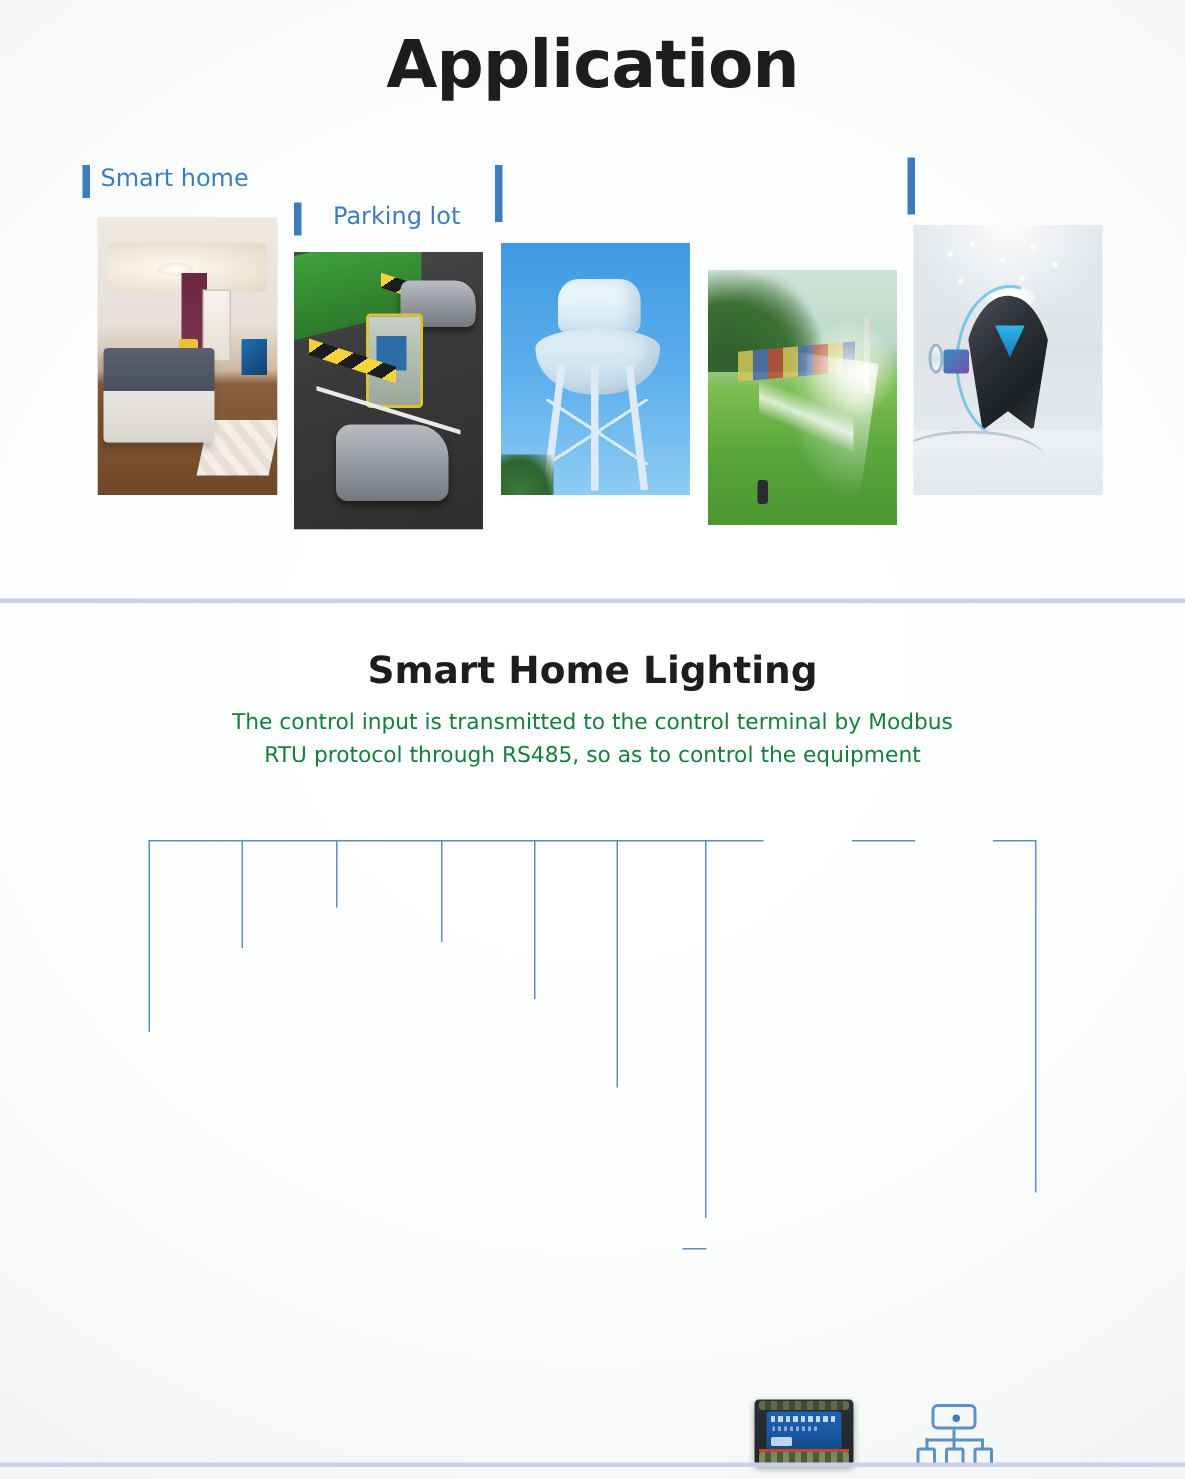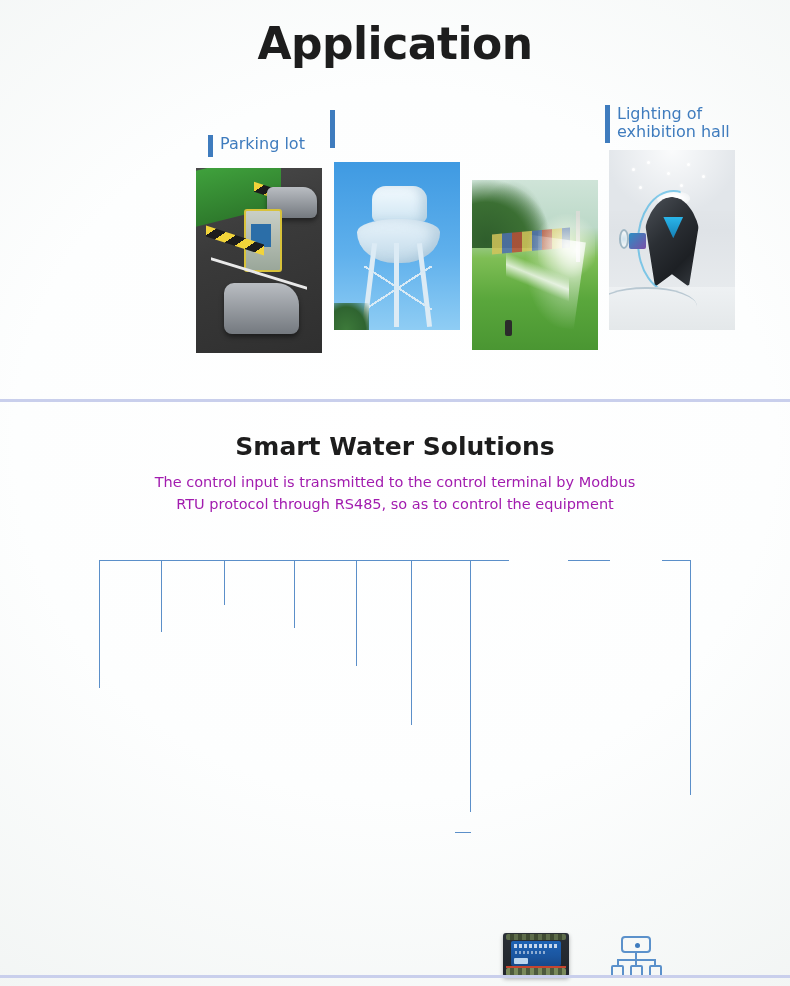--- a/index.html
+++ b/index.html
@@ -162,21 +162,21 @@
   #sol-section { position:absolute; left:0; top:402px; width:790px; height:573px; }
 
   #sol-title {
     position:absolute; left:0; top:30px; width:790px; text-align:center;
     font-family:"DejaVu Sans", sans-serif;
     font-size:25px; font-weight:bold; color:#1d1d1d;
   }
   #sol-sub {
     position:absolute; left:0; top:70px; width:790px; text-align:center;
     font-family:"DejaVu Sans", sans-serif;
-    font-size:14.5px; line-height:1.5; color:#a21caf; white-space:pre-line;
+    font-size:14.5px; line-height:1.5; color:#15803d; white-space:pre-line;
   }
 
   
   .wire { position:absolute; background:#5b8fc9; }
   .wire-h { height:1px; }
   .wire-v { width:1px; }
 
   
   #control-module {
     position:absolute; left:503px; top:531px; width:66px; height:44px;
@@ -207,23 +207,39 @@
   .rs-vert { position:absolute; background:#5b91cb; width:2px; }
   .rs-horz { position:absolute; background:#5b91cb; height:2px; }
 </style>
 </head>
 <body>
 
 <section id="app-section">
 
   <h1 id="page-title">Application</h1>
 
+  <div class="app-card" style="left:55px; top:110px; width:130px; height:220px;">
+    <div class="card-label" style="left:0; top:0;">
+      <span class="bar" style="height:22px;"></span>
+      <span>Smart home</span>
+    </div>
+    <div class="card-photo" style="left:10px; top:35px; width:120px; height:185px;">
+      <div class="ph ph-bed">
+        <div class="bed-lamp"></div>
+          <div class="bed-curtain"></div>
+          <div class="bed-win"></div>
+        <div class="bed-yel"></div>
+          <div class="bed-tv"></div>
+          <div class="bed-rug"></div>
+      </div>
+    </div>
+  </div>
 
   <div class="app-card" style="left:192px; top:135px; width:130px; height:218px;">
-    <div class="card-label" style="left:16px; top:0;">
+    <div class="card-label" style="left:4px; top:0;gap:14px;">
       <span class="bar" style="height:22px;"></span>
       <span>Parking lot</span>
     </div>
     <div class="card-photo" style="left:4px; top:33px; width:126px; height:185px;">
       <div class="ph ph-park">
         <div class="park-stripe ps2"></div>
         <div class="park-car pc1"></div>
         <div class="park-booth"></div>
         <div class="park-stripe ps1"></div>
         <div class="park-line pl1"></div>
@@ -259,22 +275,20 @@
         <div class="irr-spray"></div>
           <div class="irr-jet"></div>
           <div class="irr-head"></div>
       </div>
     </div>
   </div>
 
   <div class="app-card" style="left:605px; top:105px; width:135px; height:225px;">
     <div class="card-label" style="left:0; top:0;">
       <span class="bar" style="height:38px;"></span>
-      <span>Lighting of
-exhibition hall</span>
     </div>
     <div class="card-photo" style="left:4px; top:45px; width:126px; height:180px;">
       <div class="ph ph-hall">
         <div class="hall-ceil"></div>
         <div class="hall-dot" style="left:18%;top:10%"></div>
         <div class="hall-dot" style="left:30%;top:6%"></div>
         <div class="hall-dot" style="left:46%;top:12%"></div>
         <div class="hall-dot" style="left:62%;top:7%"></div>
         <div class="hall-dot" style="left:74%;top:14%"></div>
         <div class="hall-dot" style="left:24%;top:20%"></div>
@@ -289,21 +303,21 @@
         <div class="hall-curve"></div>
       </div>
     </div>
   </div>
 </section>
 
 <div id="divider"></div>
 
 <section id="sol-section">
 
-  <h2 id="sol-title">Smart Water Solutions</h2>
+  <h2 id="sol-title">Smart Home Lighting</h2>
   <p id="sol-sub">The control input is transmitted to the control terminal by Modbus
 RTU protocol through RS485, so as to control the equipment</p>
 
   <div class="wire wire-h" style="left:99px; top:158px; width:410px;"></div>
   <div class="wire wire-h" style="left:568px; top:158px; width:42px;"></div>
   <div class="wire wire-h" style="left:662px; top:158px; width:28px;"></div>
 
   <div class="wire wire-v" style="left:99px;  top:158px; height:128px;"></div>
   <div class="wire wire-v" style="left:161px; top:158px; height:72px;"></div>
   <div class="wire wire-v" style="left:224px; top:158px; height:45px;"></div>

